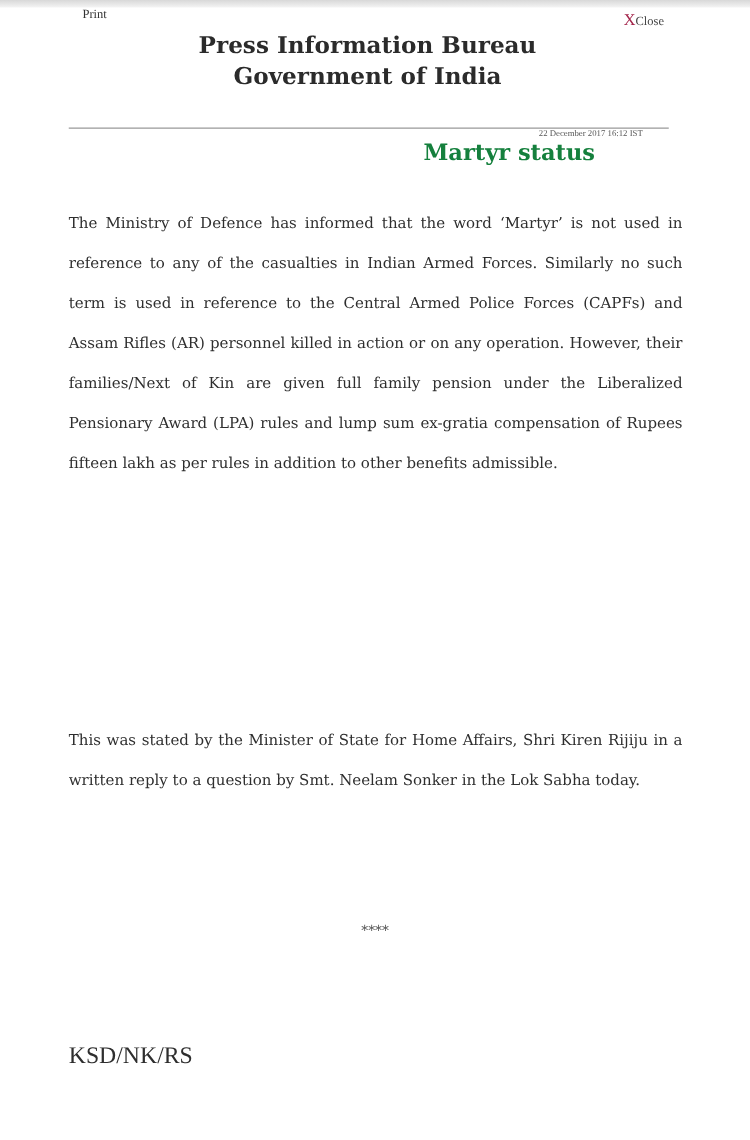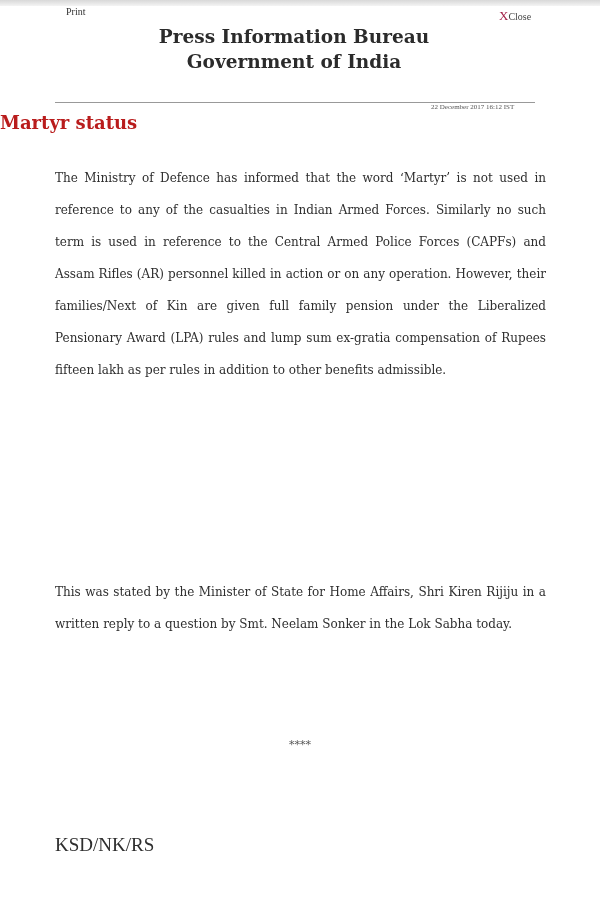--- a/index.html
+++ b/index.html
@@ -34,22 +34,22 @@
     .divider {
       position: absolute; left: 55px; top: 102px; width: 480px; height: 1px;
       background: #999;
     }
     .timestamp {
       position: absolute; left: 431px; top: 103px;
       font-family: "Liberation Serif", serif; font-size: 7px; color: #555;
       white-space: nowrap;
     }
     .subject {
-      position: absolute; left: 0; top: 112px; width: 476px; text-align: left;
-      font-family: "DejaVu Serif", serif; font-weight: bold; font-size: 18px; color: #b91c1c;
+      position: absolute; left: 0; top: 112px; width: 476px; text-align: right;
+      font-family: "DejaVu Serif", serif; font-weight: bold; font-size: 18px; color: #15803d;
     }
     .para {
       position: absolute; left: 55px; width: 491px;
       font-family: "DejaVu Serif", serif; font-size: 12px; line-height: 32px;
       text-align: justify; color: #2e2e2e;
     }
     .para1 { top: 162px; }
     .para2 { top: 576px; }
     .stars {
       position: absolute; left: 0; top: 738px; width: 600px; text-align: center;

